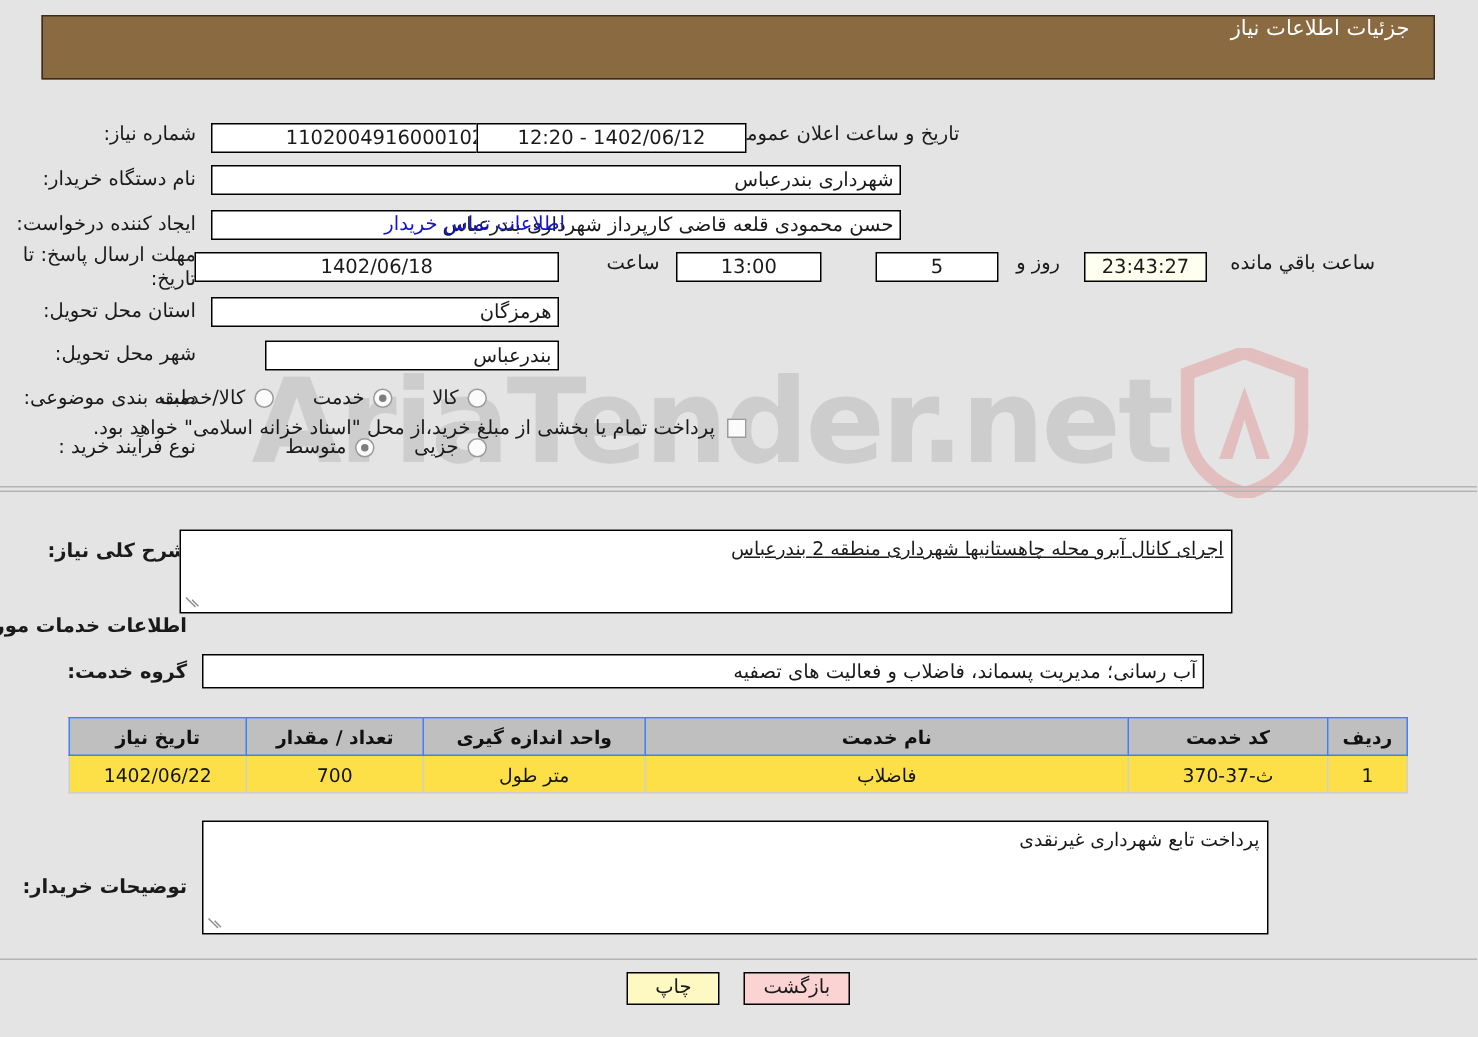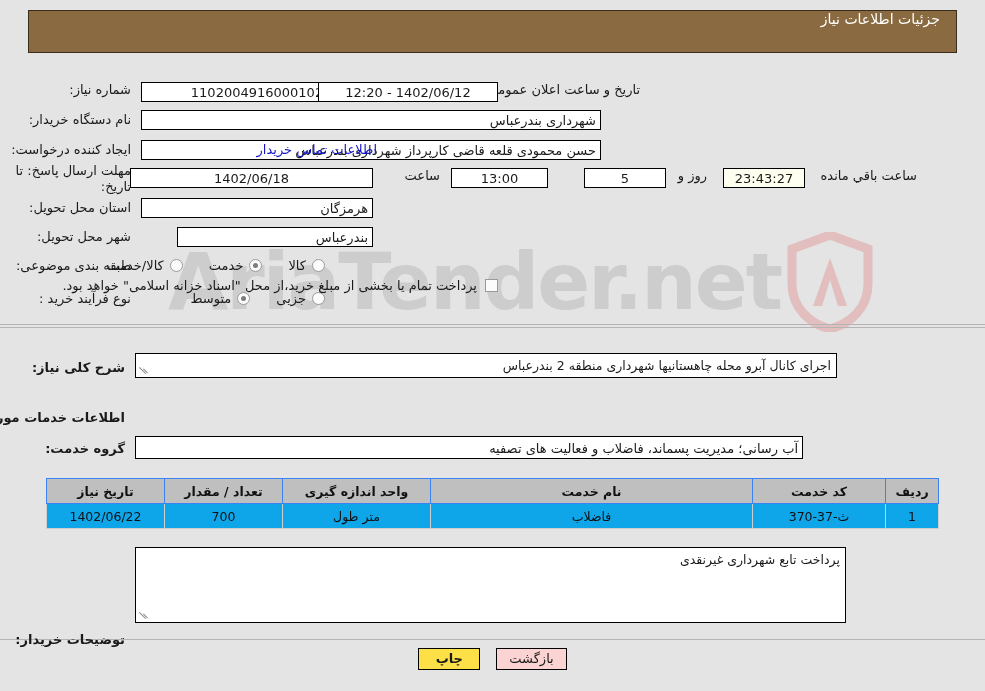--- a/index.html
+++ b/index.html
@@ -206,21 +206,21 @@
   table.grid th {
     background: #bfbfbf;
     border: 1px solid #3b82f6;
     font-weight: bold;
     height: 24px;
     padding: 0 6px;
     color: #111;
     text-align: center;
   }
   table.grid td {
-    background: #0ea5e9;
+    background: #fde047;
     border: 1px solid #cfcfcf;
     height: 24px;
     padding: 0 6px;
     text-align: center;
     color: #111;
   }
 
   
   .btn-bar {
     position: absolute;
@@ -236,21 +236,21 @@
     border: 1px solid #000;
     height: 22px;
     min-width: 62px;
     padding: 0 12px;
     font-size: 13px;
     line-height: 20px;
     text-align: center;
     cursor: pointer;
     box-sizing: border-box;
   }
-  .btn-print  { background: #fde047; font-weight: bold; }
+  .btn-print  { background: #fef9c3; }
   .btn-back   { background: #fbd3d3; }
 </style>
 </head>
 <body>
 
 <div class="watermark">
   <div class="wm-inner">
     <svg class="wm-shield" viewBox="0 0 86 100">
       <path d="M43 3 L81 17 L81 52 C81 76 63 92 43 97 C23 92 5 76 5 52 L5 17 Z" fill="none" stroke="rgba(226,178,178,0.75)" stroke-width="9"></path>
       <path d="M43 26 L26 74 L35 74 L43 48 L51 74 L60 74 Z" fill="rgba(226,178,178,0.75)"></path>
@@ -358,21 +358,21 @@
     <span class="radio checked"></span>
     <span>متوسط</span>
   </span>
 </div>
 <div class="row" style="right:487px; top:278px; gap:8px;">
   <span class="checkbox"></span>
   <span class="lbl">پرداخت تمام یا بخشی از مبلغ خرید،از محل "اسناد خزانه اسلامی" خواهد بود.</span>
 </div>
 
 <div class="section-title" style="right:860px; top:360px;">شرح کلی نیاز:</div>
-<div class="ta" style="position:absolute; right:148px; top:353px; width:702px; height:25px;">
+<div class="ta" style="position:absolute; right:163px; top:353px; width:702px; height:56px;text-decoration:underline;">
   <span>اجرای کانال آبرو محله چاهستانیها شهرداری منطقه 2 بندرعباس</span>
   <span class="grip"></span>
 </div>
 
 <div class="section-title" style="right:860px; top:410px;">اطلاعات خدمات مورد نیاز</div>
 
 <div class="section-title" style="right:860px; top:441px;">گروه خدمت:</div>
 <div class="box right" style="position:absolute; right:182px; top:436px; width:668px; height:23px; line-height:23px; z-index:10;">آب رسانی؛ مدیریت پسماند، فاضلاب و فعالیت های تصفیه</div>
 
 <div class="tbl-wrap">
@@ -393,21 +393,21 @@
         <td>ث-37-370</td>
         <td>فاضلاب</td>
         <td>متر طول</td>
         <td><span class="num">700</span></td>
         <td><span class="num">1402/06/22</span></td>
       </tr>
     </tbody>
   </table>
 </div>
 
-<div class="section-title" style="right:860px; top:584px;margin-top:48px;">توضیحات خریدار:</div>
+<div class="section-title" style="right:860px; top:584px;">توضیحات خریدار:</div>
 <div class="ta" style="position:absolute; right:139px; top:547px; width:711px; height:76px;">
   <span>پرداخت تابع شهرداری غیرنقدی</span>
   <span class="grip"></span>
 </div>
 
 <div class="btn-bar">
   <div class="btn btn-back">بازگشت</div>
   <div class="btn btn-print">چاپ</div>
 </div>
 

